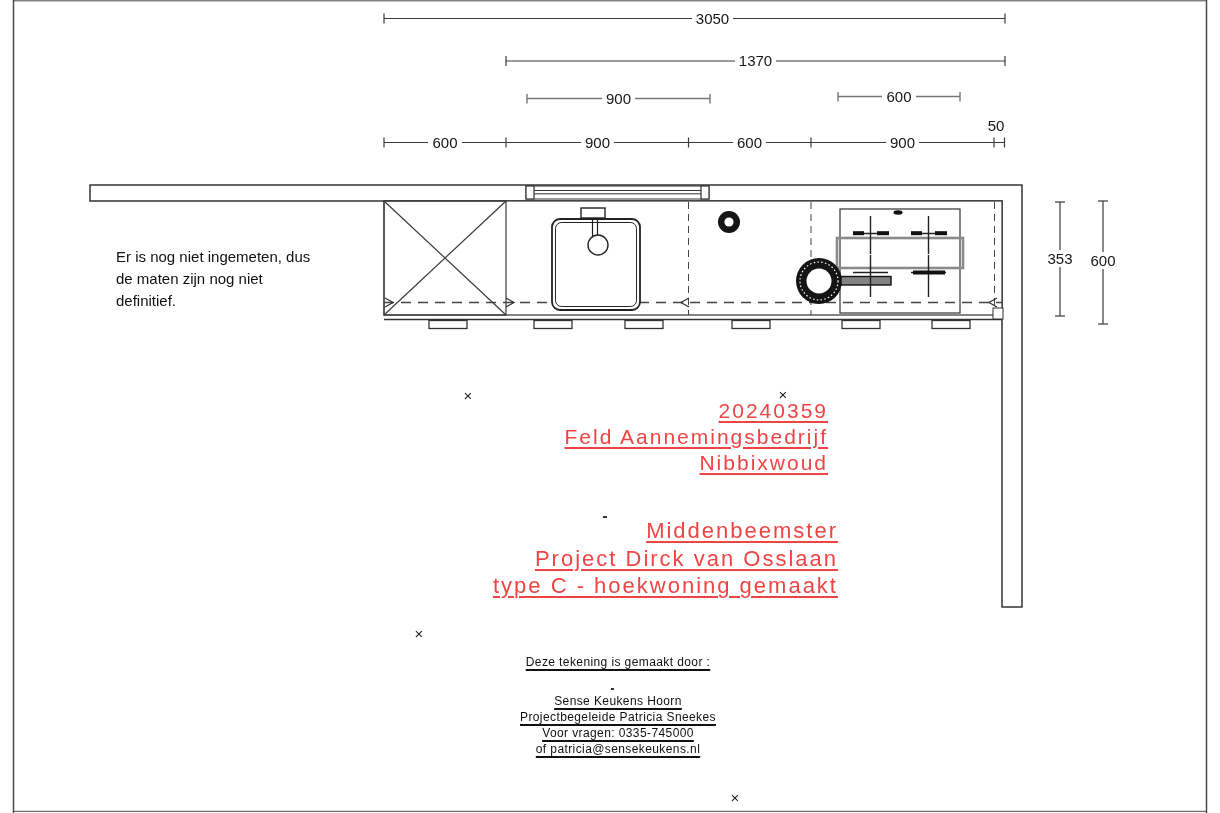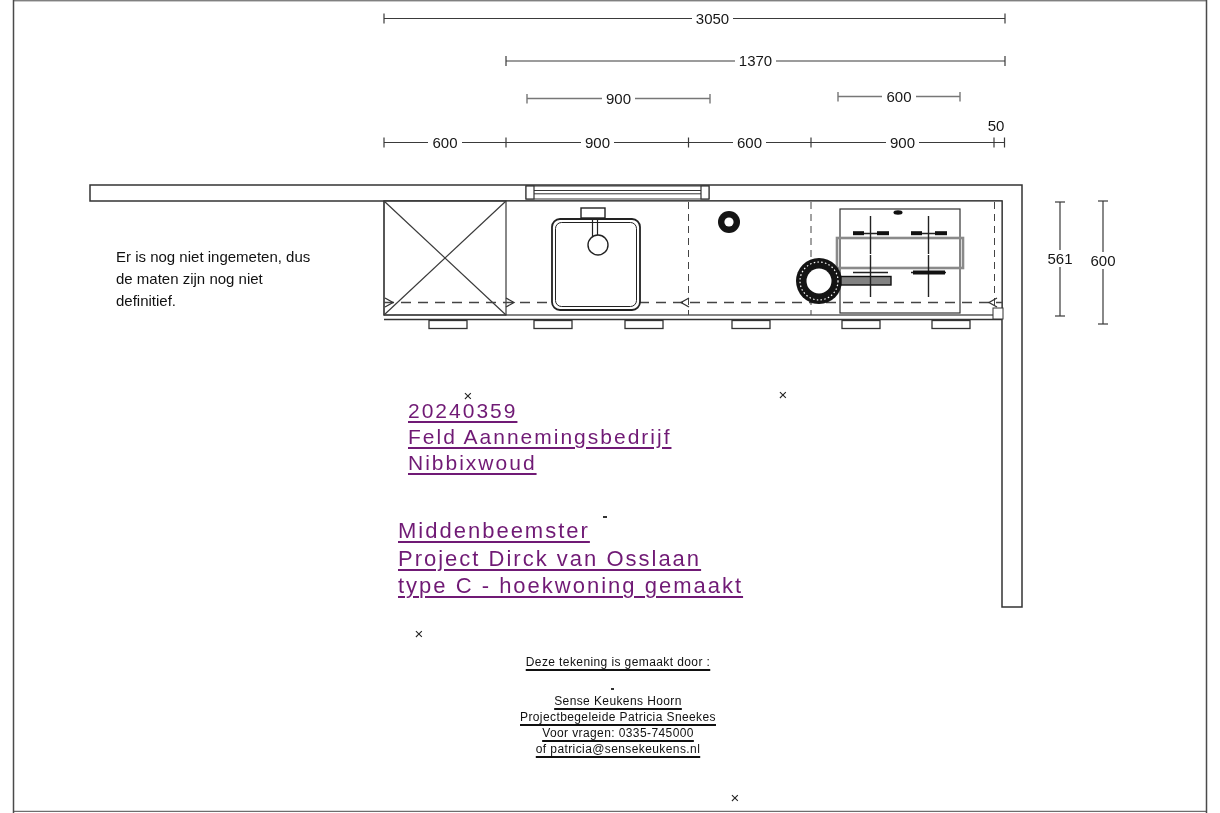--- a/index.html
+++ b/index.html
@@ -5,21 +5,21 @@
   html,body { margin:0; padding:0; background:#fff; }
   #page {
     position:relative; width:1220px; height:813px; background:#ffffff;
     font-family:"Liberation Sans", sans-serif; color:#1a1a1a; overflow:hidden;
   }
   .abs { position:absolute; }
   .dimlbl { position:absolute; text-align:center; font-size:15px; color:#161616; line-height:17px; z-index:5; }
   .dimlbl span { background:#fff; padding:0 4px; display:inline-block; }
   .u { text-decoration:underline; text-underline-offset:3px; text-decoration-thickness:1.5px; }
   .note { font-size:15px; line-height:22px; text-align:left; color:#111; }
-  .titleblock { text-align:left; color:#701a75; }
+  .titleblock { text-align:right; color:#ef4444; }
   .titleblock .ln { display:block; }
   .credits { text-align:center; color:#111; font-size:12px; letter-spacing:0.4px; }
   .xmark { position:absolute; width:40px; text-align:center; font-size:15px; color:#222; z-index:6; }
   .dot { position:absolute; background:#333; z-index:6; }
 </style>
 </head>
 <body>
 
 <div id="page">
 
@@ -163,21 +163,21 @@
 
   <div class="dimlbl" style="left:384px; top:10px; width:621px;padding-left:18px;"><span>3050</span></div>
   <div class="dimlbl" style="left:506px; top:52px; width:499px;"><span>1370</span></div>
   <div class="dimlbl" style="left:527px; top:90px; width:183px;"><span>900</span></div>
   <div class="dimlbl" style="left:838px; top:88px; width:122px;"><span>600</span></div>
   <div class="dimlbl" style="left:384px; top:134px; width:122px;"><span>600</span></div>
   <div class="dimlbl" style="left:506px; top:134px; width:183px;"><span>900</span></div>
   <div class="dimlbl" style="left:688px; top:134px; width:123px;"><span>600</span></div>
   <div class="dimlbl" style="left:811px; top:134px; width:183px;"><span>900</span></div>
   <div class="dimlbl" style="left:973px; top:117px; width:46px;"><span>50</span></div>
-  <div class="dimlbl" style="left:1030px; top:250px; width:60px;"><span>561</span></div>
+  <div class="dimlbl" style="left:1030px; top:250px; width:60px;"><span>353</span></div>
   <div class="dimlbl" style="left:1073px; top:252px; width:60px;"><span>600</span></div>
 
   <div class="abs note" style="left:116px; top:246px; width:250px; z-index:4;">
     <span class="ln" style="display:block;">Er is nog niet ingemeten, dus</span>
     <span class="ln" style="display:block;">de maten zijn nog niet</span>
     <span class="ln" style="display:block;">definitief.</span>
   </div>
 
   <div class="abs titleblock" style="left:408px; top:398px; width:420px; font-size:21px; letter-spacing:2px; line-height:26px; z-index:4;">
     <span class="ln"><span class="u">20240359</span></span>

